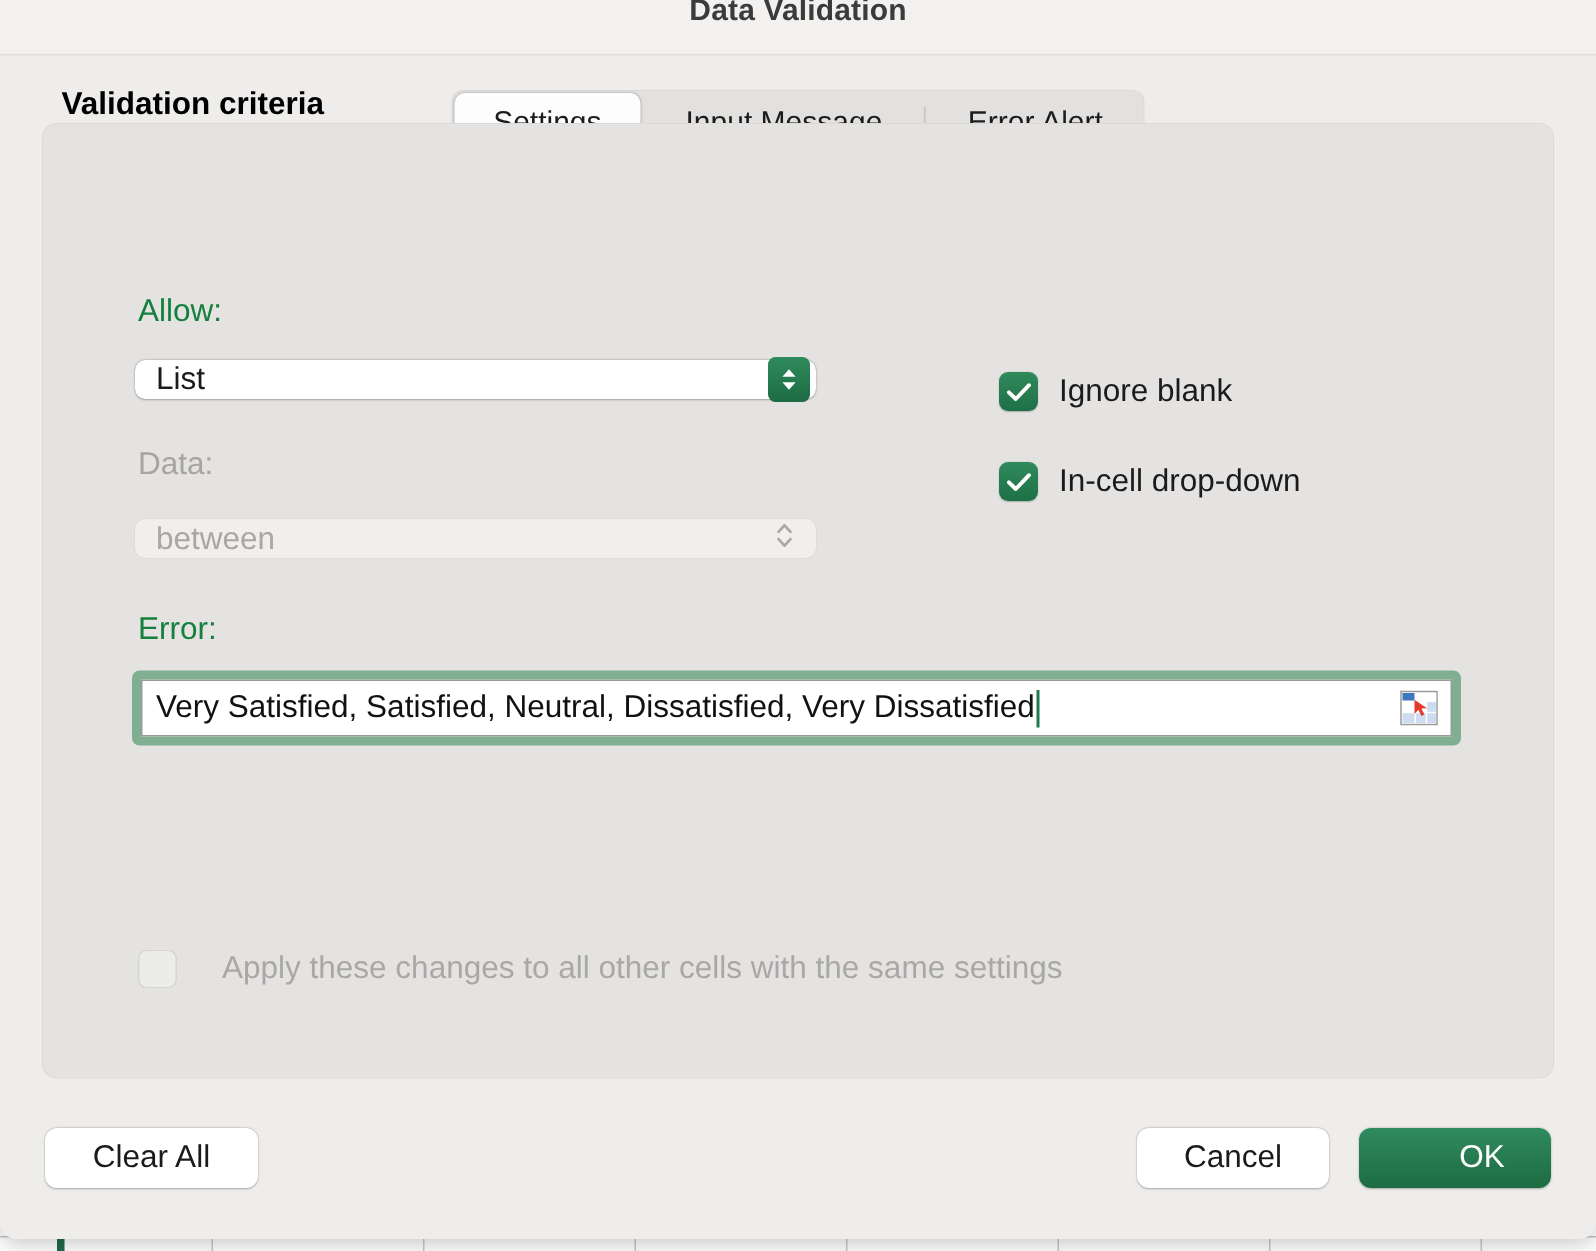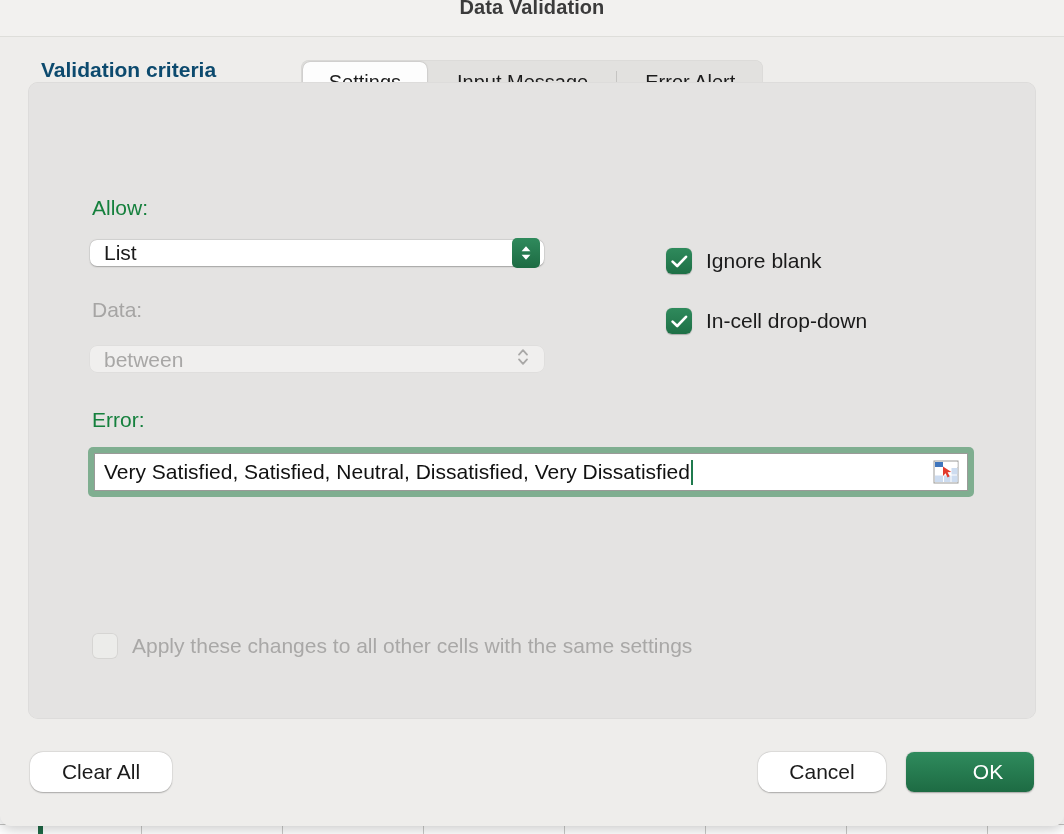--- a/index.html
+++ b/index.html
@@ -126,21 +126,21 @@
     border-radius: 10px;
     box-shadow: inset 0 0 0 0.5px rgba(0,0,0,0.06);
   }
 
   .panel-heading {
     position: absolute;
     left: 41px;
     top: 58px;
     font-size: 21px;
     font-weight: bold;
-    color: #0c4a6e;
+    color: #000000;
   }
 
   .field-label {
     position: absolute;
     font-size: 21px;
     color: #15803d;
   }
   .field-label.disabled { color: #a6a5a4; }
 
   
@@ -271,21 +271,20 @@
     align-items: center;
     justify-content: center;
     font-size: 21px;
     cursor: default;
     box-sizing: border-box;
   }
   .btn.plain {
     background: #ffffff;
     color: #1b1b1b;
     box-shadow: 0 0.5px 1.5px rgba(0,0,0,0.28), 0 0 0 0.5px rgba(0,0,0,0.05);
-    border-radius: 13px;
   }
   .btn.primary {
     background: linear-gradient(180deg, #2f8b5d 0%, #1d6b43 100%);
     color: #ffffff;
     box-shadow: 0 0.5px 1.5px rgba(0,0,0,0.3);
     padding-left: 36px;
   }
 </style>
 </head>
 <body>
@@ -377,21 +376,21 @@
 
   <div class="checkrow" style="left:666px; top:308px;">
     <div class="checkbox checked">
       <svg width="17" height="13" viewBox="0 0 17 13" aria-hidden="true">
         <path d="M1.6 6.6 L6.2 11 L15 1.8" fill="none" stroke="#ffffff" stroke-width="2.6" stroke-linecap="round" stroke-linejoin="round"></path>
       </svg>
     </div>
     <div class="check-label">In-cell drop-down</div>
   </div>
 
-  <div class="checkrow" style="left:92px; top:633px;">
+  <div class="checkrow" style="left:92px; top:633px;gap:16px;">
     <div class="checkbox unchecked-disabled"></div>
     <div class="check-label disabled">Apply these changes to all other cells with the same settings</div>
   </div>
 
   <div class="btn plain" style="left:30px; top:752px; width:142px;">Clear All</div>
   <div class="btn plain" style="left:758px; top:752px; width:128px;">Cancel</div>
   <div class="btn primary" style="left:906px; top:752px; width:128px;">OK</div>
 
 </div>
 

